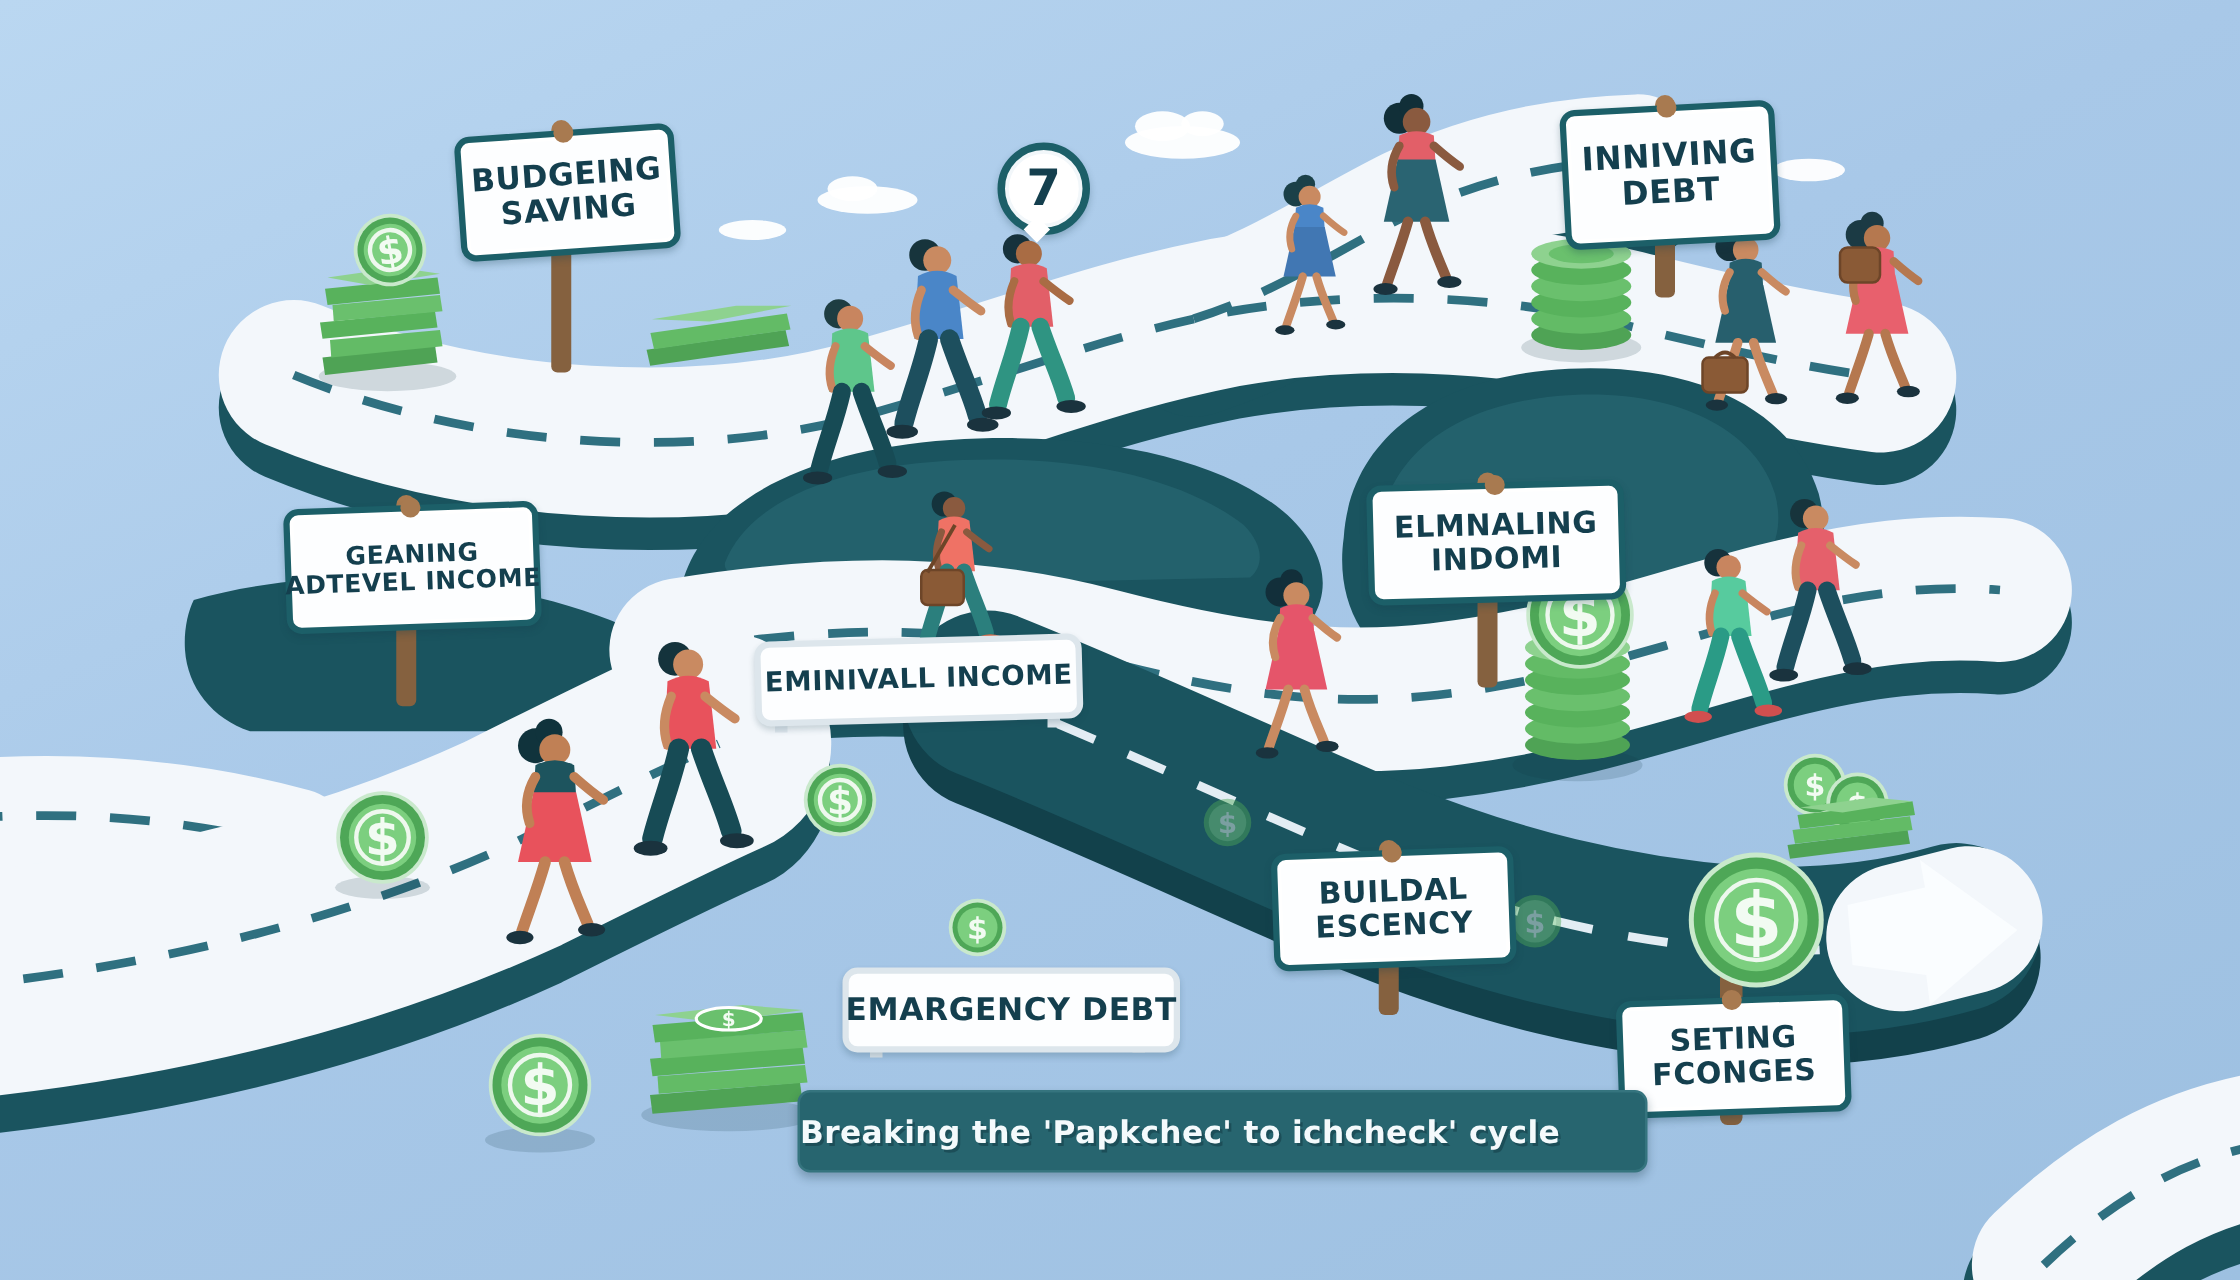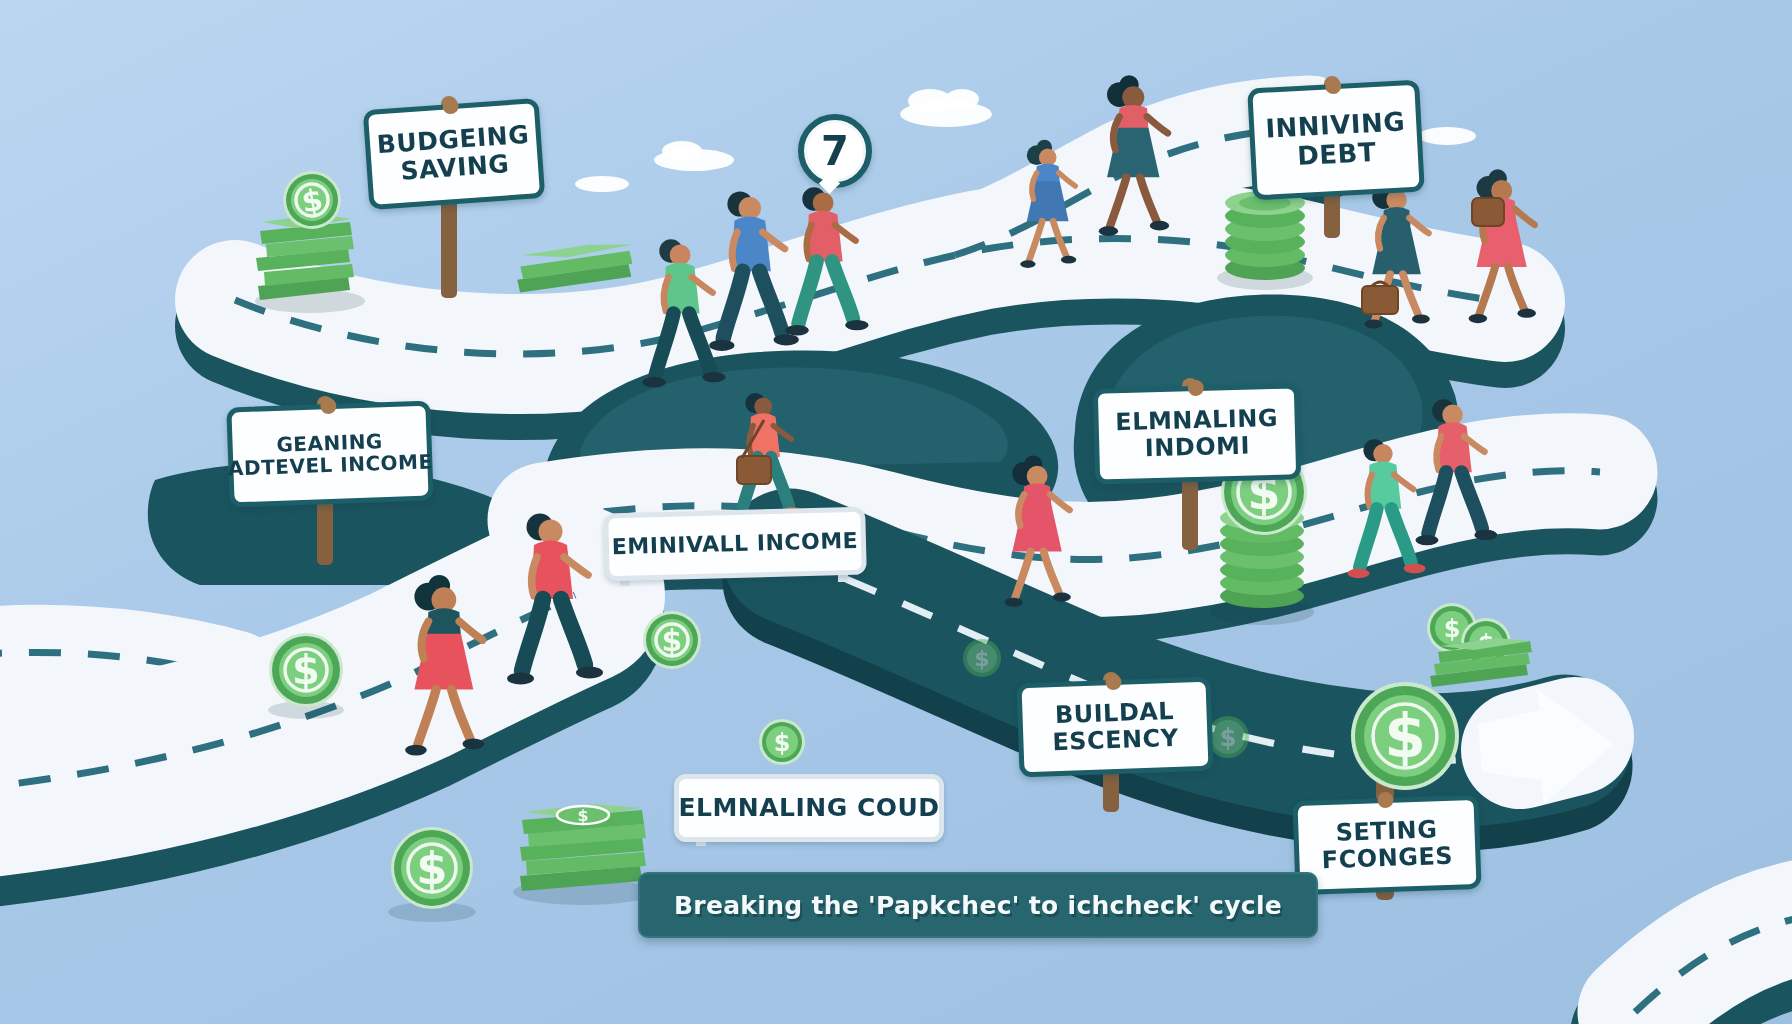--- a/index.html
+++ b/index.html
@@ -61,21 +61,21 @@
     position:absolute;display:flex;align-items:center;justify-content:center;
     background:#ffffff;border:6px solid var(--sign-border);border-radius:50%;
     color:var(--sign-text);font-weight:700;
     box-shadow:0 3px 6px rgba(20,60,75,.25), inset 0 0 0 3px #f2f7fa;
   }
   .bubble::after{
     content:"";position:absolute;bottom:-9px;left:18px;width:15px;height:15px;background:#fff;
     transform:rotate(45deg);
   }
   .banner{
-    position:absolute;display:flex;align-items:center;justify-content:center;
+    position:absolute;display:flex;align-items:center;
     background:var(--banner-bg);border:2px solid #35747e;border-radius:10px;
     color:var(--banner-text);font-weight:700;font-size:25px;letter-spacing:.3px;white-space:nowrap;
     text-shadow:2px 3px 0 rgba(12,45,55,.4);
     box-shadow:0 4px 8px rgba(15,50,62,.3);
   }
 </style>
 </head>
 <body>
 
 <div class="stage">
@@ -375,21 +375,21 @@
     <span>ELMNALING</span>
     <span>INDOMI</span>
   </div>
 
   <div class="sign knobbed" style="left:1018px;top:680px;width:184px;height:84px;font-size:24px;transform:rotate(-2deg);">
     <span>BUILDAL</span>
     <span>ESCENCY</span>
   </div>
 
   <div class="sign plain" style="left:674px;top:774px;width:260px;height:58px;font-size:25px;">
-    <span>ELMNALING COUD</span>
+    <span>EMARGENCY DEBT</span>
   </div>
 
   <div class="sign knobbed" style="left:1294px;top:798px;width:176px;height:84px;font-size:24px;transform:rotate(-2deg);">
     <span>SETING</span>
     <span>FCONGES</span>
   </div>
 
   <div class="banner" style="left:638px;top:872px;width:676px;height:62px;">
     <span>Breaking the 'Papkchec' to ichcheck' cycle</span>
   </div>

